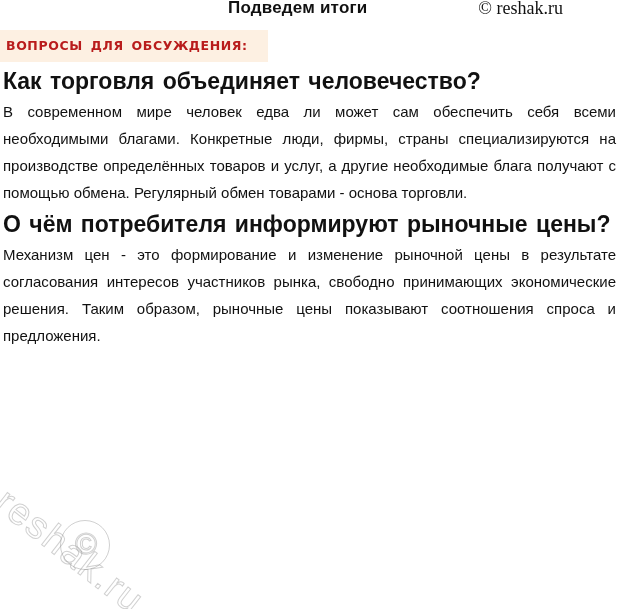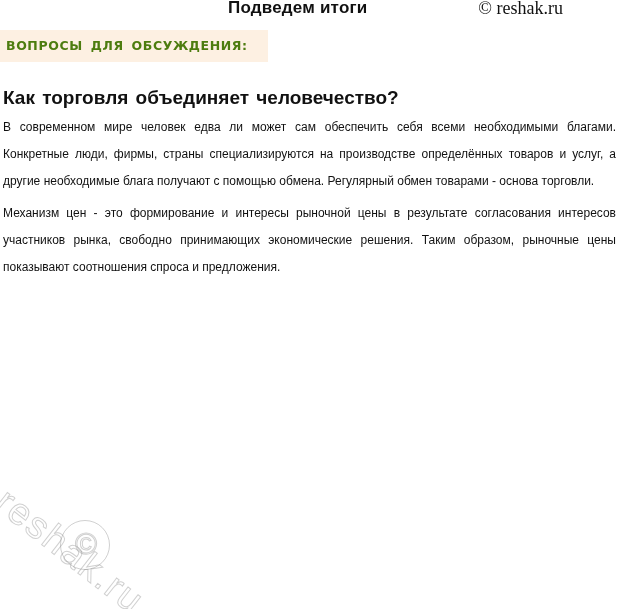--- a/index.html
+++ b/index.html
@@ -49,43 +49,43 @@
     }
     .banner-text {
       position: absolute;
       left: 6px;
       top: 8px;
       font-family: "DejaVu Sans", sans-serif;
       font-weight: bold;
       font-size: 12.5px;
       letter-spacing: 0.6px;
       word-spacing: 3px;
-      color: #4d7c0f;
+      color: #b91c1c;
       white-space: nowrap;
     }
     .content {
       position: absolute;
       left: 3px;
       top: 68px;
       width: 613px;
     }
     .qa {
       margin: 0;
     }
     .question {
       font-weight: bold;
-      font-size: 19px;
+      font-size: 23px;
       line-height: 27px;
-      margin: 16px 0 3px 0;
+      margin: 0 0 3px 0;
       text-align: justify;
       text-align-last: left;
       word-spacing: 2px;
     }
     .answer {
-      font-size: 12px;
+      font-size: 15px;
       line-height: 27px;
       margin: 0 0 5px 0;
       text-align: justify;
       text-align-last: left;
     }
     .qa + .qa {
       margin-top: 0;
     }
     .watermark {
       position: absolute;
@@ -135,20 +135,21 @@
 </div>
 
 <div class="content">
   <div class="qa">
     <p class="question">Как торговля объединяет человечество?</p>
     <p class="answer">В современном мире человек едва ли может сам обеспечить себя всеми необходимыми благами. Конкретные люди, фирмы, страны специализируются на производстве определённых товаров и услуг, а другие необходимые блага получают с помощью обмена. Регулярный обмен товарами - основа торговли.</p>
   </div>
   <div class="qa">
   </div>
   <div class="qa">
-    <p class="answer">Механизм цен - это формирование и интересы рыночной цены в результате согласования интересов участников рынка, свободно принимающих экономические решения. Таким образом, рыночные цены показывают соотношения спроса и предложения.</p>
+    <p class="question">О чём потребителя информируют рыночные цены?</p>
+    <p class="answer">Механизм цен - это формирование и изменение рыночной цены в результате согласования интересов участников рынка, свободно принимающих экономические решения. Таким образом, рыночные цены показывают соотношения спроса и предложения.</p>
   </div>
 </div>
 
 <div class="watermark">reshak.ru</div>
 <div class="watermark-circle">
   <span>©</span>
 </div>
 
 </body></html>

